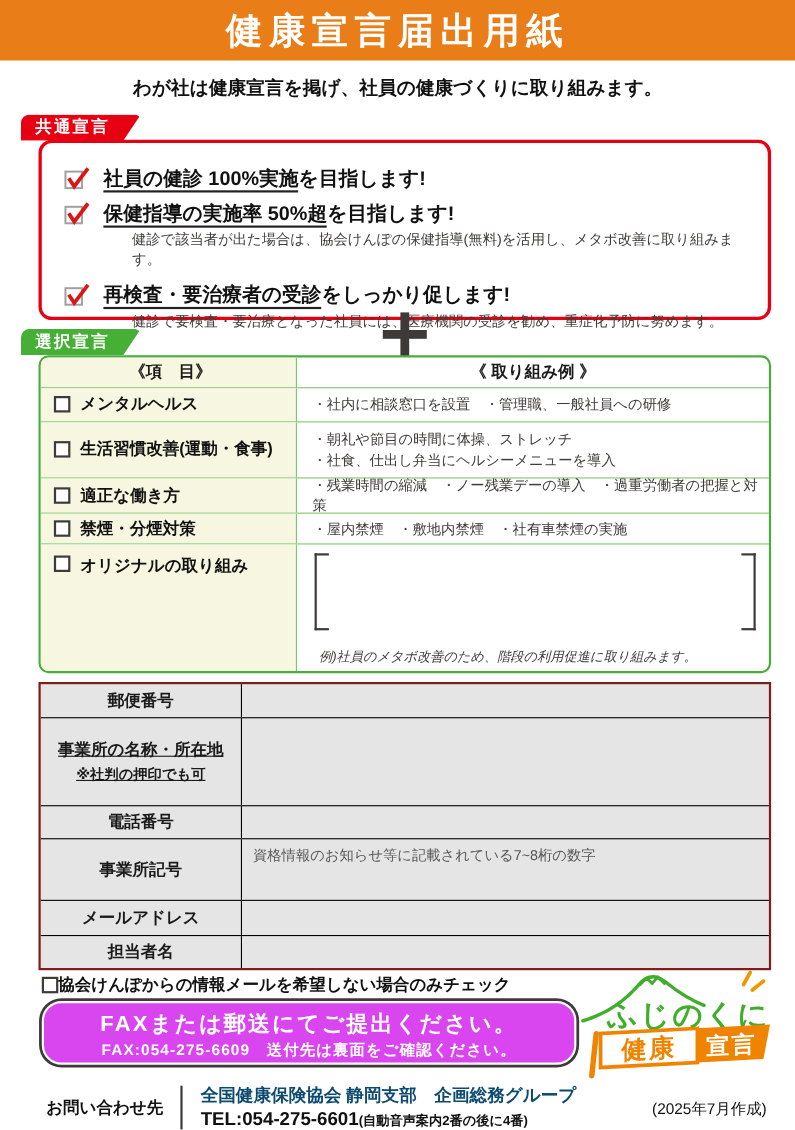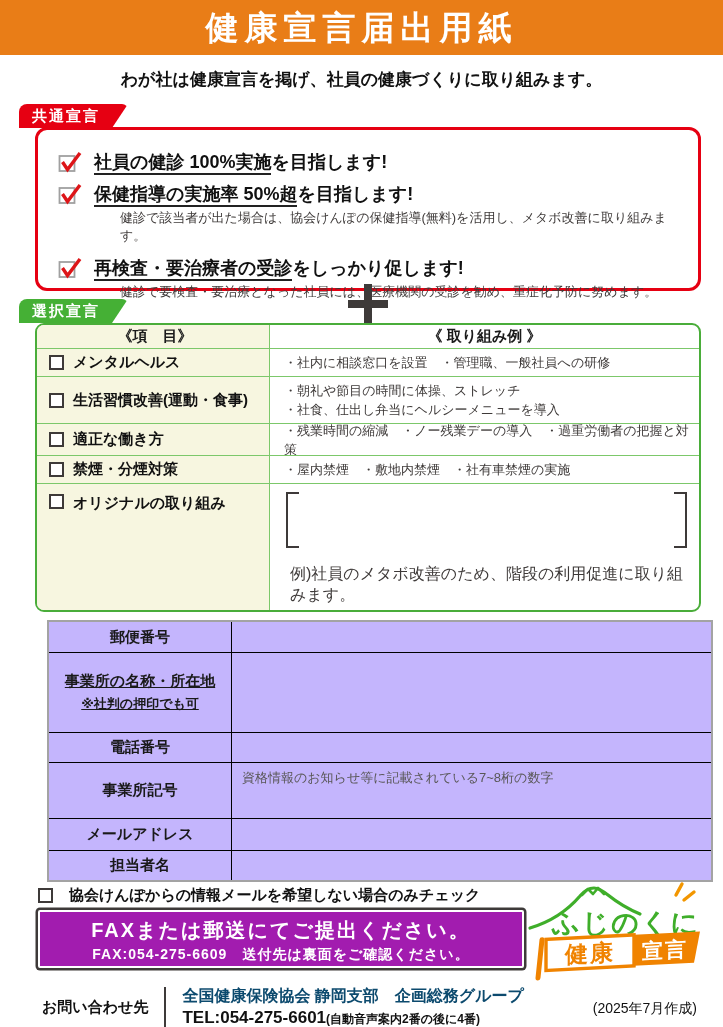--- a/index.html
+++ b/index.html
@@ -50,42 +50,42 @@
   .cb-empty { display:inline-block; width:15px; height:15px; border:2px solid #3e3a39; background:#fff; flex:0 0 auto; }
   .row-h1 { height:35px; } .row-h2 { height:57px; } .row-h3 { height:32px; } .row-h4 { height:32px; }
   .row-h5 { height:127px; }
   .row-h5 .sel-left { align-items:flex-start; padding-top:10px; }
   .row-h5 .sel-right { justify-content:flex-start; padding-top:8px; }
   .write-area { position:relative; height:70px; margin:0 6px 0 2px; }
   .write-area::before { content:''; position:absolute; left:0; top:0; bottom:0; width:11px;
                         border:2px solid #3e3a39; border-right:none; }
   .write-area::after  { content:''; position:absolute; right:0; top:0; bottom:0; width:11px;
                         border:2px solid #3e3a39; border-left:none; }
-  .example-note { font-size:16px; color:#3e3a39; margin:16px 0 0 6px; }
-
-  
-  .form-table { position:absolute; left:35px; top:620px; width:666px; border:2px solid #a3a3a3; background:#c4b5fd;
-                display:flex; flex-direction:column;margin-left:12px; }
+  .example-note { font-size:12px; color:#3e3a39; margin:16px 0 0 6px;font-style:italic; }
+
+  
+  .form-table { position:absolute; left:35px; top:620px; width:666px; border:2px solid #7f1d1d; background:#e5e5e5;
+                display:flex; flex-direction:column; }
   .f-row { display:flex; border-top:1.5px solid #000; }
   .f-row:first-child { border-top:none; }
   .f-label { width:183px; flex:0 0 183px; border-right:1.5px solid #000; display:flex; flex-direction:column;
              justify-content:center; align-items:center; text-align:center; padding:2px 4px; }
   .f-label .main { font-size:15px; font-weight:bold; }
   .f-label .sub { font-size:13px; font-weight:bold; margin-top:4px; }
   .f-value { flex:1; position:relative; }
   .f-hint { position:absolute; left:10px; top:6px; font-size:13px; color:#595757; }
   .fr1 { height:30px; } .fr2 { height:80px;text-decoration:underline; } .fr3 { height:30px; } .fr4 { height:56px; } .fr5 { height:32px; } .fr6 { height:30px; }
 
   
-  .optout { position:absolute; left:38px; top:886px; display:flex; align-items:center; gap:16px;justify-content:center; }
+  .optout { position:absolute; left:38px; top:886px; display:flex; align-items:center; gap:0;justify-content:center; }
   .optout .label { font-size:15px; font-weight:bold; color:#111; }
 
   
-  .fax { position:absolute; left:38px; top:910px; width:486px; height:58px; background:#a21caf;
-         border:2px solid #fff; box-shadow:0 0 0 2.5px #3e3a39; border-radius:2px; color:#fff; text-align:center; }
+  .fax { position:absolute; left:38px; top:910px; width:486px; height:58px; background:#d946ef;
+         border:2px solid #fff; box-shadow:0 0 0 2.5px #3e3a39; border-radius:18px; color:#fff; text-align:center; }
   .fax-line1 { font-size:20px; font-weight:bold; margin-top:5px; letter-spacing:2px; }
   .fax-line2 { font-size:14px; font-weight:bold; margin-top:2px; letter-spacing:1px; }
 
   
   .logo { position:absolute; left:522px; top:876px; width:190px; height:108px; }
 
   
   .footer { position:absolute; left:42px; top:986px; display:flex; align-items:center; }
   .contact-label { font-size:15px; font-weight:bold; color:#111; }
   .footer-div { width:2px; height:40px; background:#3e3a39; margin:0 16px; }

